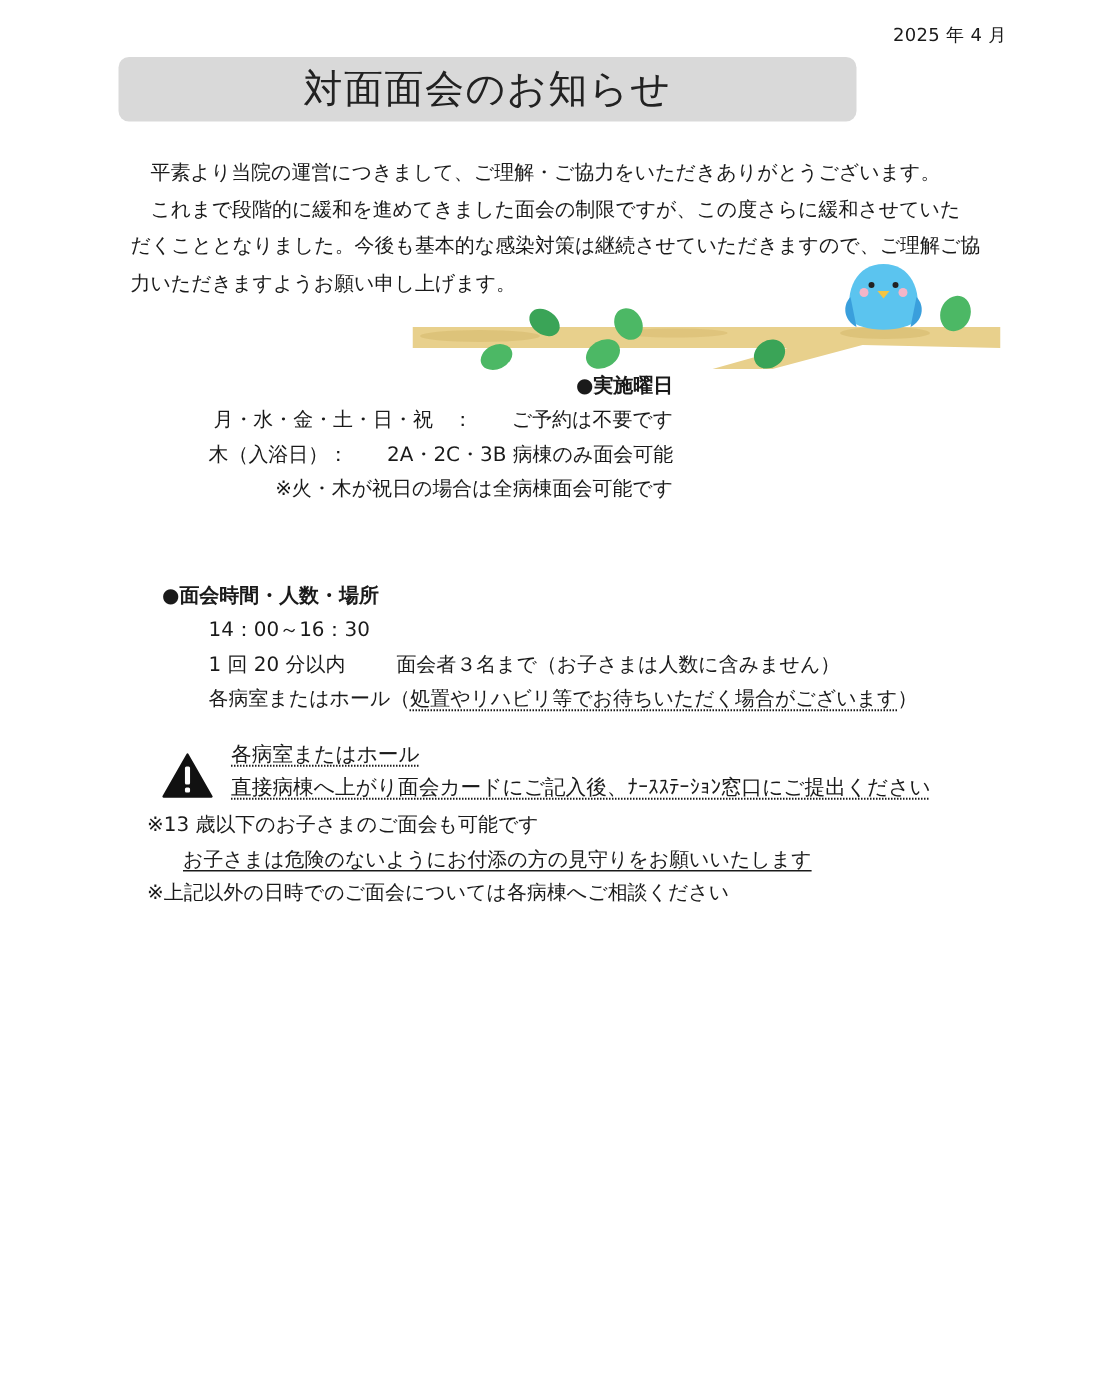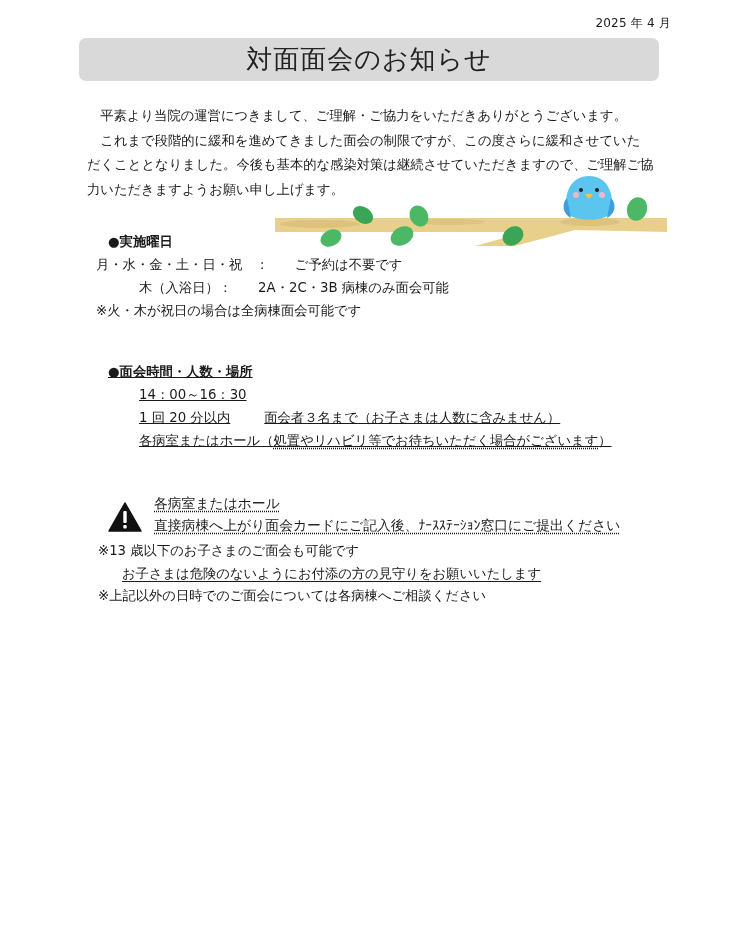--- a/index.html
+++ b/index.html
@@ -6,21 +6,21 @@
   body {
     width: 733px; height: 925px; position: relative; overflow: hidden;
     font-family: "DejaVu Sans", "Liberation Sans", sans-serif;
     color: #1a1a1a;
   }
   .date {
     position: absolute; top: 15px; right: 62px;
     font-size: 12px; letter-spacing: 0.2px;
   }
   .title-bar {
-    position: absolute; left: 79px; top: 38px; width: 580px; height: 43px;
+    position: absolute; left: 79px; top: 38px; width: 492px; height: 43px;
     background: #d9d9d9; border-radius: 7px;
     display: flex; align-items: center; justify-content: center;
   }
   .title-bar span { font-size: 26px; color: #222; letter-spacing: 1px; }
   .intro {
     position: absolute; left: 87px; top: 104px; width: 590px;
     font-size: 13.3px; line-height: 24.5px;
   }
   .intro p { margin: 0; }
   .intro .indent { text-indent: 1em; }
@@ -74,32 +74,32 @@
     <path d="M292 30 C286 36 288 46 296 50 Z" fill="#3a9fdc"></path>
     <path d="M336 30 C342 36 340 46 332 50 Z" fill="#3a9fdc"></path>
     <circle cx="306" cy="22" r="2" fill="#222"></circle>
     <circle cx="322" cy="22" r="2" fill="#222"></circle>
     <circle cx="301" cy="27" r="3" fill="#f5b5c8"></circle>
     <circle cx="327" cy="27" r="3" fill="#f5b5c8"></circle>
     <path d="M310 26 L318 26 L314 31 Z" fill="#f4c542"></path>
   </g>
 </svg>
 
-<div class="section" style="top:230px;">
+<div class="section" style="top:246px;text-align:right;">
   <div class="line head">●実施曜日</div>
   <div class="line ind0">
     <span>月・水・金・土・日・祝　：</span><span class="gap"></span><span>ご予約は不要です</span>
   </div>
   <div class="line ind1">
     <span>木（入浴日）：</span><span class="gap"></span><span>2A・2C・3B 病棟のみ面会可能</span>
   </div>
   <div class="line ind0">※火・木が祝日の場合は全病棟面会可能です</div>
 </div>
 
-<div class="section" style="top:360px;text-decoration:underline;">
+<div class="section" style="top:386px;">
   <div class="line head">●面会時間・人数・場所</div>
   <div class="line ind1">14：00～16：30</div>
   <div class="line ind1">
     <span>1 回 20 分以内</span><span class="gap" style="width:34px"></span><span>面会者３名まで（お子さまは人数に含みません）</span>
   </div>
   <div class="line ind1">
     <span>各病室またはホール（</span><span class="u">処置やリハビリ等でお待ちいただく場合がございます</span><span>）</span>
   </div>
 </div>
 

